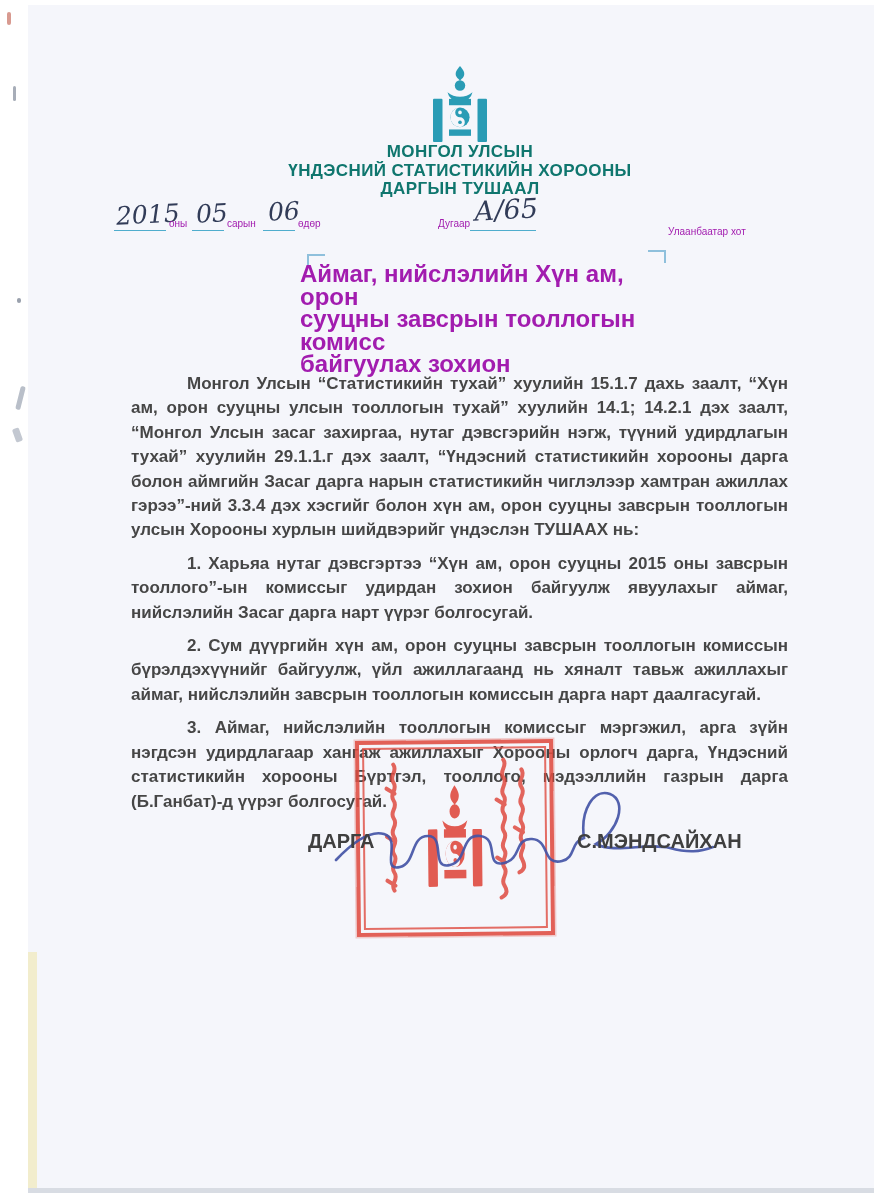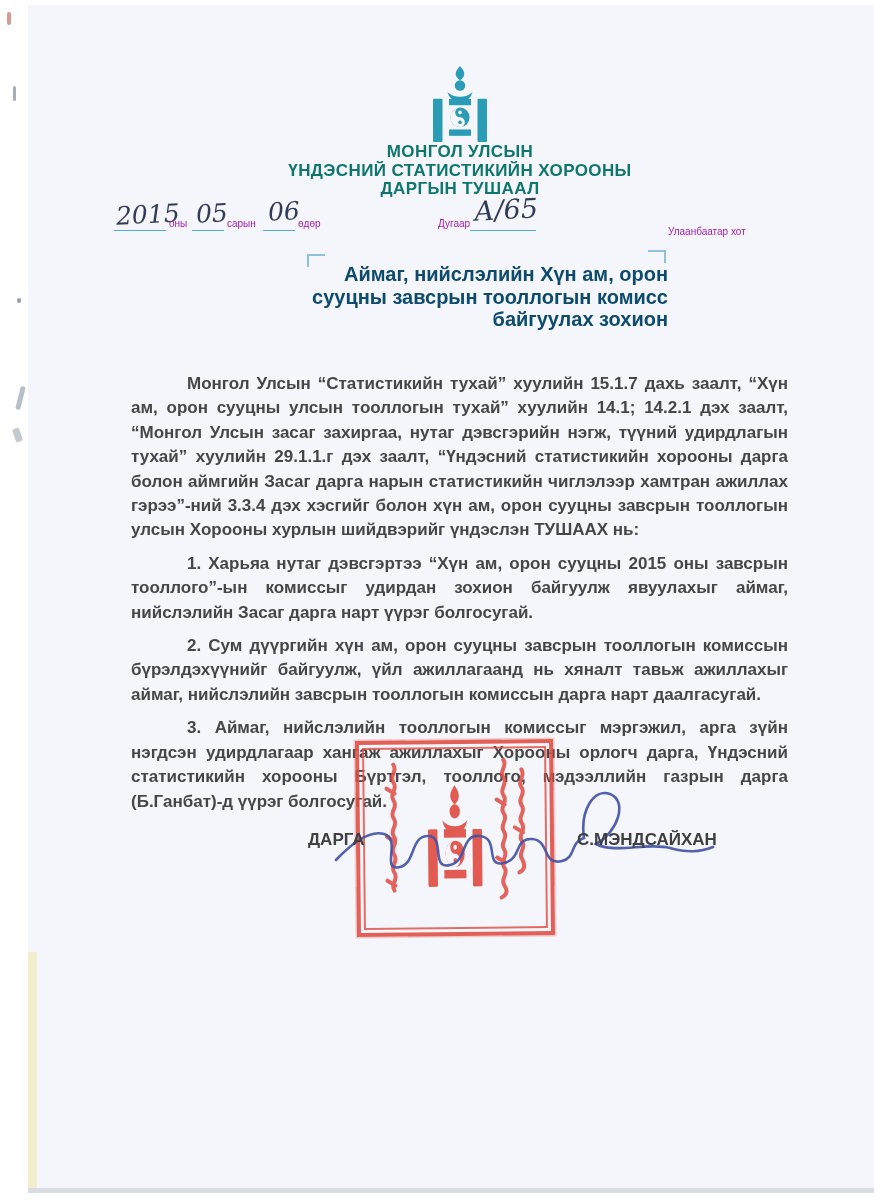--- a/index.html
+++ b/index.html
@@ -21,37 +21,37 @@
   
   .tpl{position:absolute;color:#a21caf;font-size:10px;}
   .uline{position:absolute;border-bottom:1.6px solid #4fadcd;}
   .hw{position:absolute;font-family:"DejaVu Serif",serif;font-style:italic;
       color:#323c58;transform:rotate(-3deg);}
 
   
   .corner{position:absolute;width:16px;height:11px;}
   .corner.tl{border-left:2px solid #8fc0dc;border-top:2px solid #8fc0dc;}
   .corner.tr{border-right:2px solid #8fc0dc;border-top:2px solid #8fc0dc;}
-  .title{position:absolute;left:300px;top:263px;width:368px;text-align:right;
-         color:#0c4a6e;font-weight:bold;font-size:20px;line-height:22.5px;}
+  .title{position:absolute;left:300px;top:263px;width:368px;text-align:left;
+         color:#a21caf;font-weight:bold;font-size:24px;line-height:22.5px;}
 
   
   .bodytext{position:absolute;left:115px;top:372px;width:673px;color:#464646;
             font-weight:bold;font-size:17px;line-height:24.4px;text-align:justify;}
   .bodytext p{margin:0 0 9px 16px;text-indent:56px;}
 
   
   .stamp{position:absolute;left:356px;top:740px;width:198px;height:196px;
          transform:rotate(-.6deg);color:#df4b40;}
   .stamp .outer{position:absolute;inset:0;border:4px solid rgba(223,75,64,.88);
                 box-shadow:0 0 0 1.5px rgba(223,75,64,.25);}
   .stamp .inner{position:absolute;inset:7px;border:2px solid rgba(223,75,64,.8);}
   .stamp svg{position:absolute;inset:0;}
   .sig-svg{position:absolute;left:318px;top:772px;width:402px;height:122px;}
-  .sig-label{position:absolute;top:830px;color:#3f3f3f;font-weight:bold;font-size:17px;}
+  .sig-label{position:absolute;top:830px;color:#3f3f3f;font-weight:bold;font-size:20px;}
 </style>
 </head>
 <body>
 
 <div class="scan">
 
   <svg width="0" height="0" style="position:absolute">
     <defs>
       <symbol id="soyombo" viewBox="0 0 58 76" preserveAspectRatio="none">
         <path d="M29,1 C32.5,5 34.5,8 32.5,11.5 C31.5,13.3 30,13.8 29,15.5 C28,13.8 26.5,13.3 25.5,11.5 C23.5,8 25.5,5 29,1 Z"></path>

